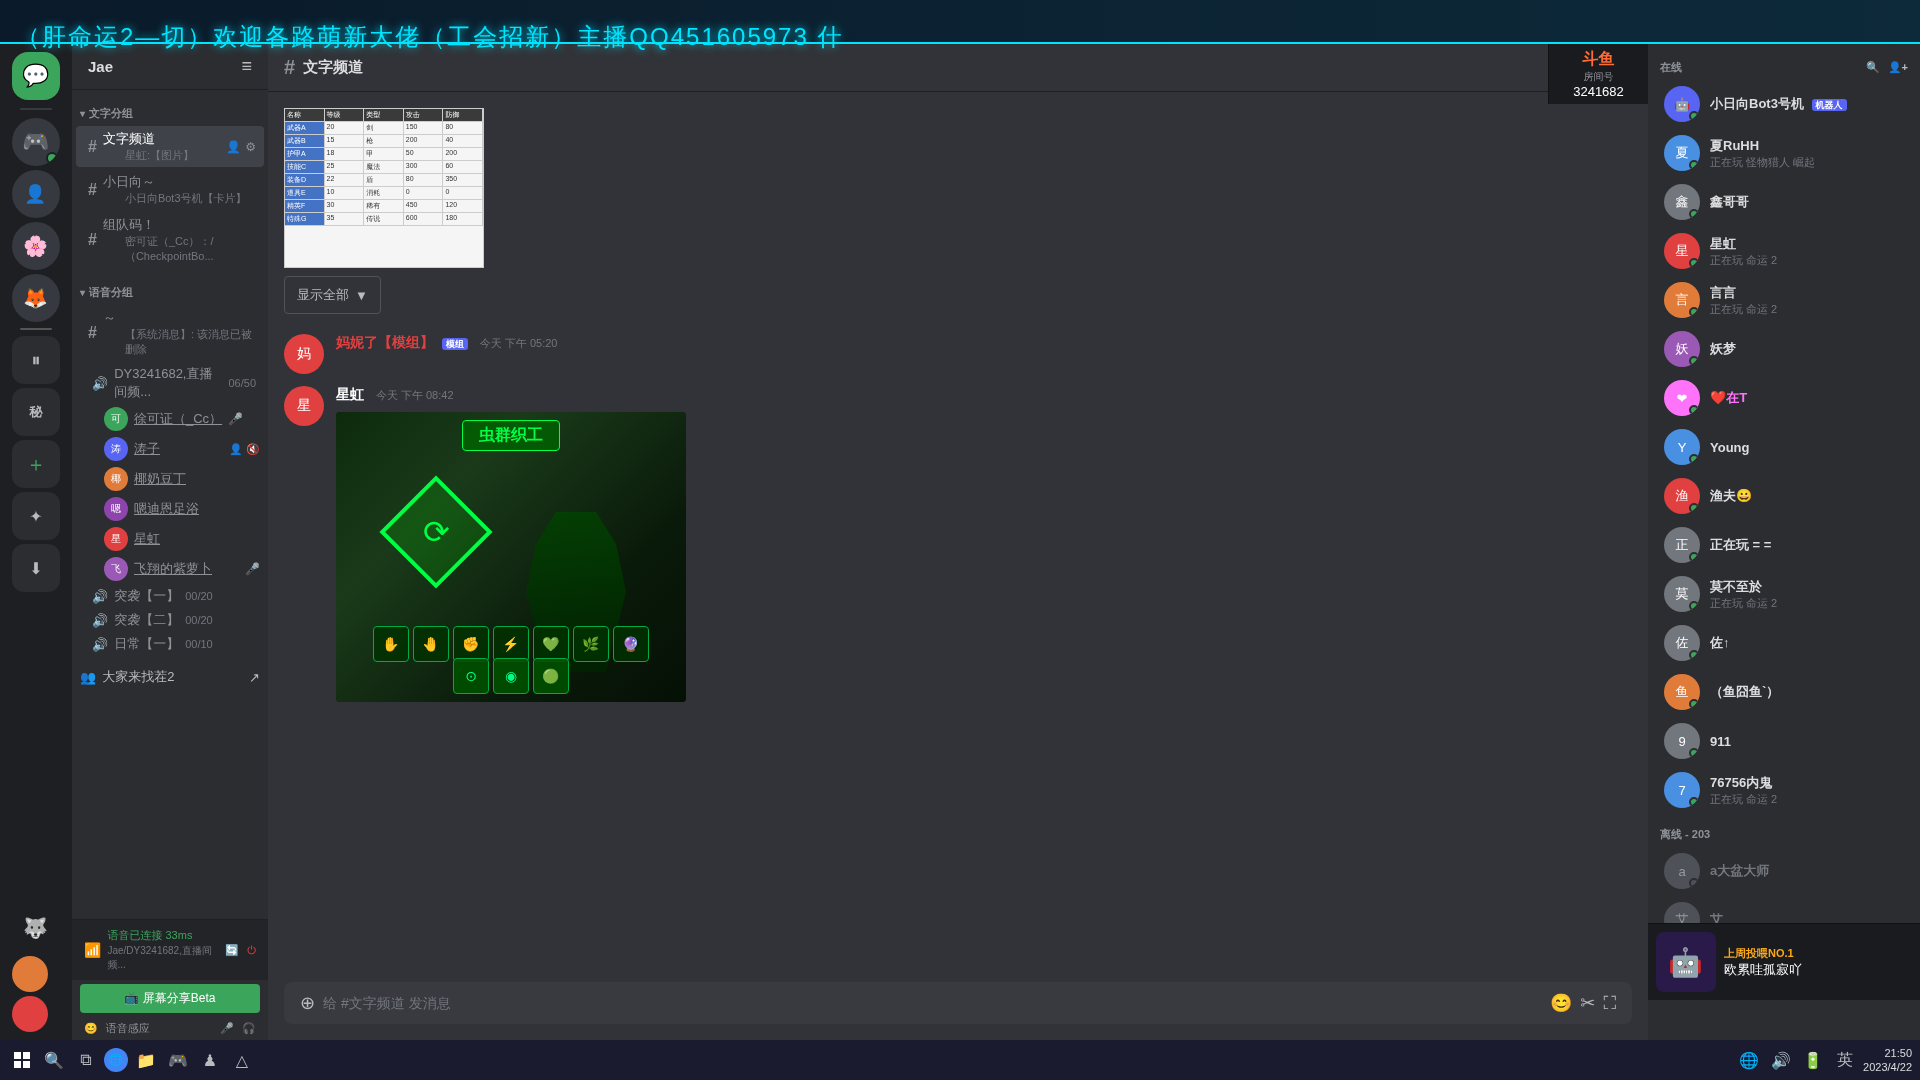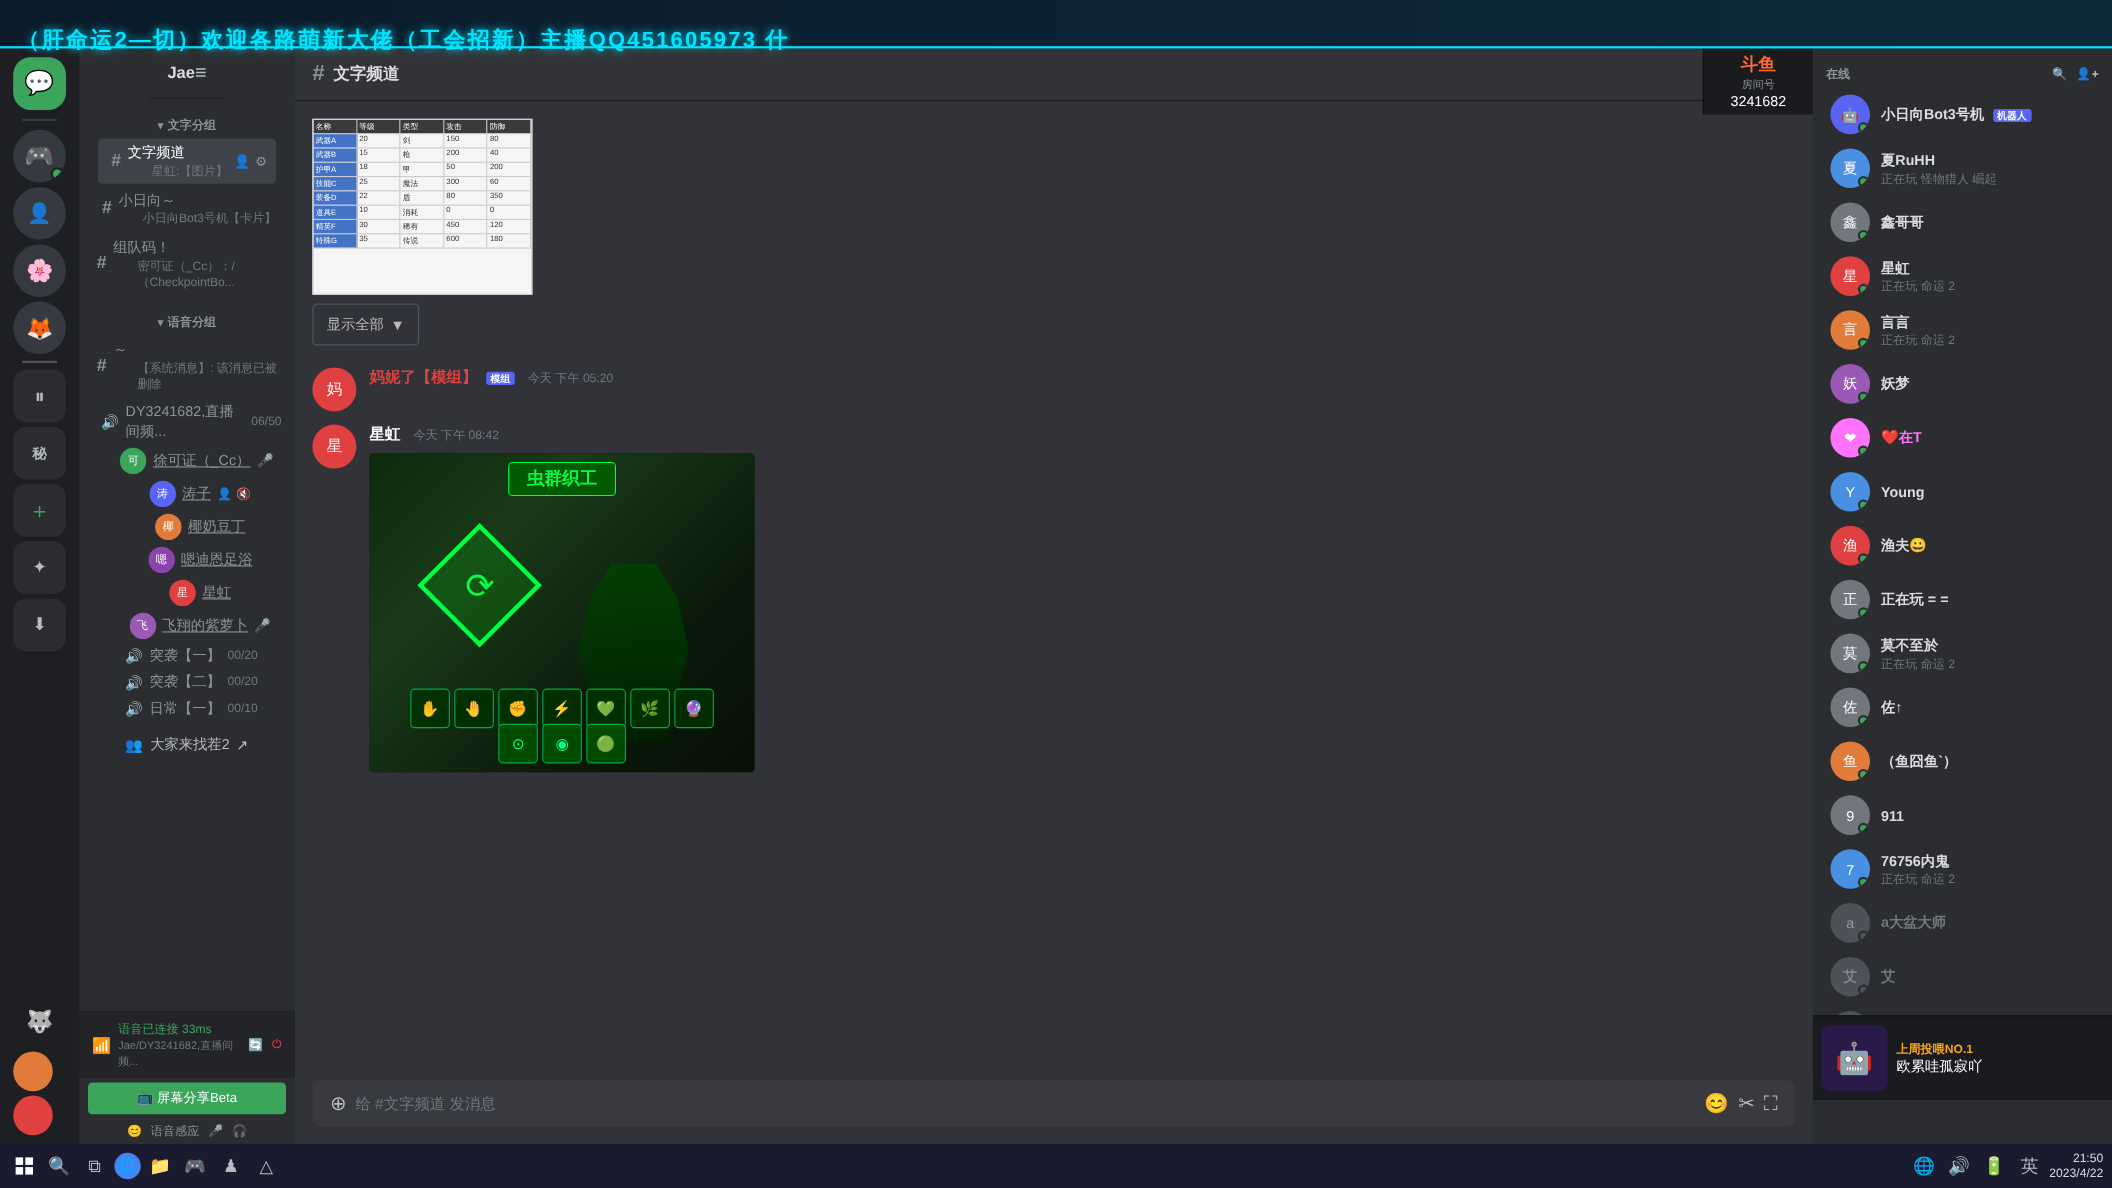--- a/index.html
+++ b/index.html
@@ -19,22 +19,22 @@
       top: 0; left: 0; right: 0;
       height: 44px;
       background: linear-gradient(90deg, #0a1a2a 0%, #0d2a3a 100%);
       border-bottom: 2px solid #00e5ff;
       display: flex;
       align-items: center;
       padding: 0 16px;
       z-index: 100;
     }
     #top-banner .banner-text {
-      font-size: 20px;
-      font-weight: bold;
+      font-size: 24px;
+      font-weight: normal;
       color: #00e5ff;
       text-shadow: 0 0 8px #00e5ff;
       letter-spacing: 2px;
       margin-top: 31px;
     }
 
     
     #left-icons {
       position: absolute;
       top: 44px;
@@ -96,21 +96,20 @@
     #server-sidebar {
       position: absolute;
       top: 44px;
       left: 72px;
       width: 196px;
       height: calc(1080px - 44px - 40px);
       background: #2b2d31;
       display: flex;
       flex-direction: column;
       z-index: 40;
-      align-items: center;
     }
     #server-header {
       display: flex;
       align-items: center;
       justify-content: space-between;
       padding: 12px 16px;
       border-bottom: 1px solid #1e1f22;
       font-weight: bold;
       font-size: 15px;
       cursor: pointer;
@@ -1029,20 +1028,23 @@
     <div class="user-item">
       <div class="user-avatar blue-av">7
         <div class="status-dot online"></div>
       </div>
       <div class="user-info">
         <div class="user-name">76756内鬼</div>
         <div class="user-status">正在玩 命运 2</div>
       </div>
     </div>
 
+    <div class="offline-section-header">
+      <span>离线 - 203</span>
+    </div>
 
     <div class="user-item">
       <div class="user-avatar gray-av" style="opacity:0.5;">a
         <div class="status-dot offline"></div>
       </div>
       <div class="user-info">
         <div class="user-name" style="color:#72767d;">a大盆大师</div>
       </div>
     </div>
 

